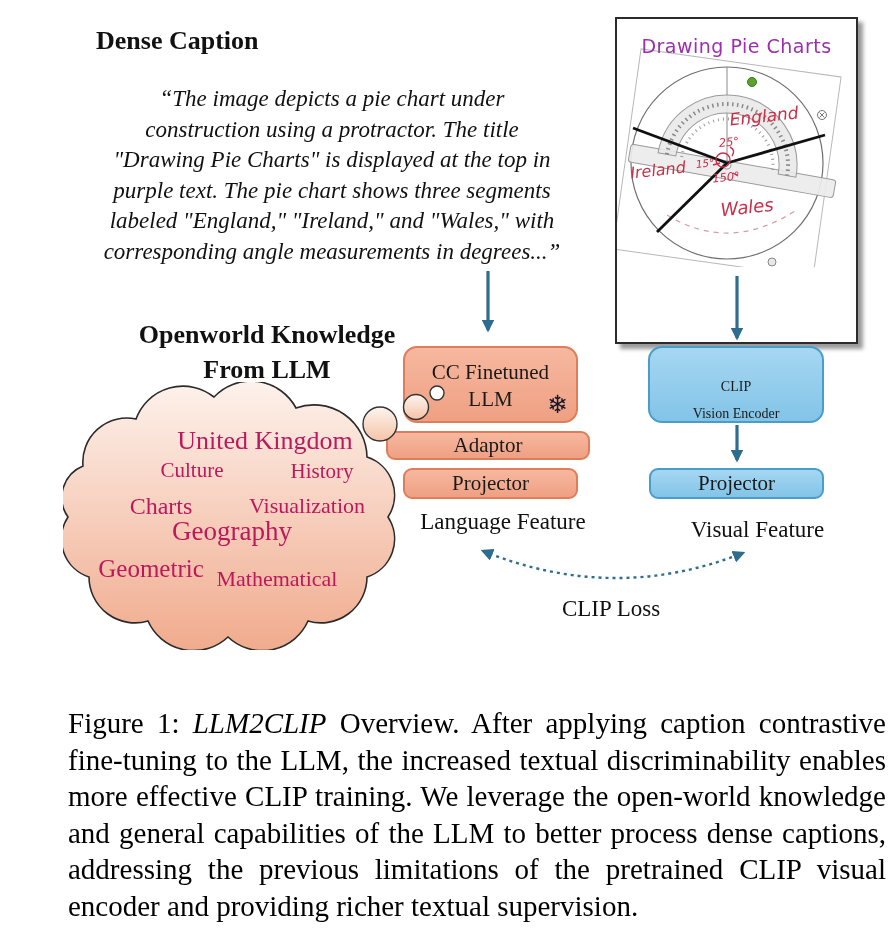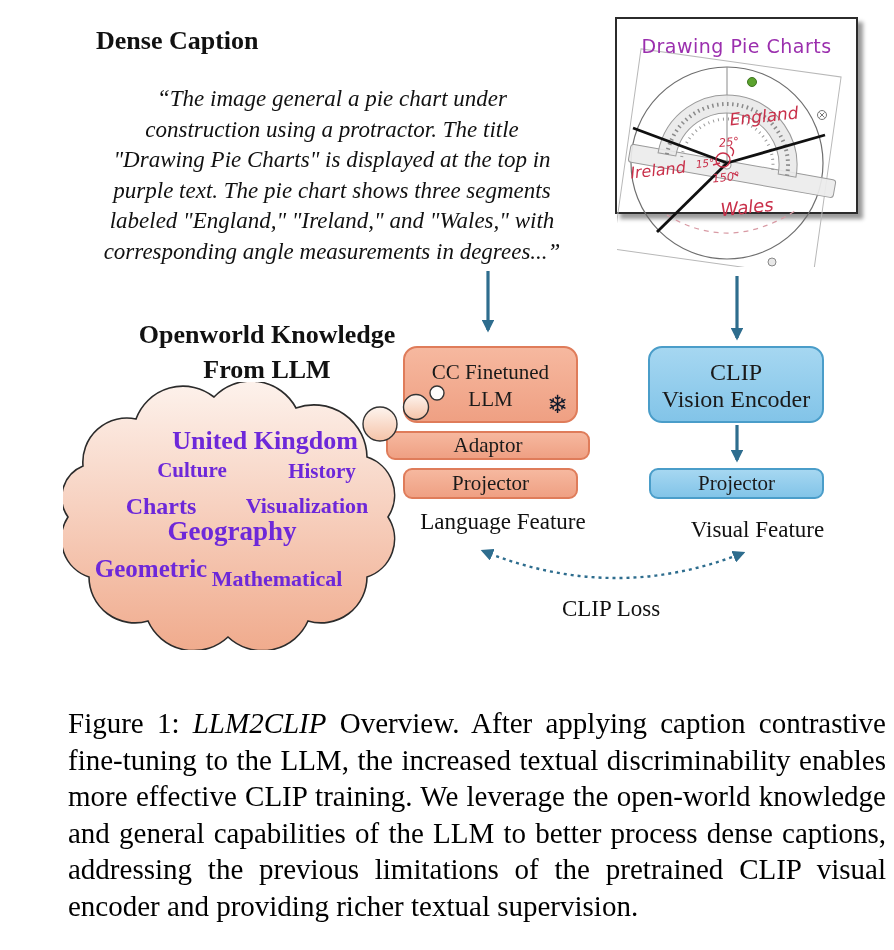--- a/index.html
+++ b/index.html
@@ -7,51 +7,51 @@
         font-family:"Liberation Serif", serif;color:#111;margin-left:30px;}
   .abs{position:absolute;}
 
   
   .dc-heading{left:66px;top:26px;font-size:26px;font-weight:bold;white-space:nowrap;}
   .dc-quote{left:28px;top:84px;width:548px;text-align:center;font-style:italic;
             font-size:23px;line-height:30.5px;}
   .dc-quote div{white-space:nowrap;}
 
   
-  .pie-frame{left:585px;top:17px;width:243px;height:197px;background:#fff;
+  .pie-frame{left:585px;top:17px;width:243px;height:327px;background:#fff;
              border:2.5px solid #2b2b2b;box-sizing:border-box;
              box-shadow:5px 5px 4px #9a9a9a;}
   .pie-title{position:absolute;left:0;right:0;top:16px;text-align:center;
              color:#9b2fae;font-size:19px;font-family:"DejaVu Sans",sans-serif;
              letter-spacing:.5px;}
   .pie-svg{position:absolute;left:0;top:0;}
   .hand{position:absolute;color:#c9304a;font-family:"DejaVu Sans",sans-serif;
         font-style:italic;transform:translate(-50%,-50%) rotate(-6deg);white-space:nowrap;}
 
   
   .ow-heading{left:57px;top:317px;width:360px;text-align:center;font-weight:bold;
               font-size:26px;line-height:35px;}
 
   
   .cloud-wrap{left:33px;top:382px;width:335px;height:268px;}
-  .cloud-word{position:absolute;transform:translate(-50%,-50%);white-space:nowrap;color:#6d28d9;font-weight:bold;}
+  .cloud-word{position:absolute;transform:translate(-50%,-50%);white-space:nowrap;color:#be185d;}
 
   
   .obox{border:2.5px solid #df7c5a;background:linear-gradient(#f6b89f,#efa083);
         box-sizing:border-box;text-align:center;color:#1a1a1a;}
   .bbox{border:2.5px solid #4a9dc9;background:linear-gradient(#a6d7f1,#82c4e8);
         box-sizing:border-box;text-align:center;color:#1a1a1a;}
   .llm-box{left:373px;top:346px;width:175px;height:77px;border-radius:14px;
            font-size:21px;line-height:27px;padding-top:11px;}
   .adaptor-box{left:356px;top:431px;width:204px;height:29px;border-radius:9px;
            font-size:21px;line-height:25px;}
   .proj-box-l{left:373px;top:468px;width:175px;height:31px;border-radius:9px;
            font-size:21px;line-height:27px;}
   .enc-box{left:618px;top:346px;width:176px;height:77px;border-radius:14px;
-           font-size:24px;line-height:27px;padding-top:11px;font-family:Liberation Serif, serif;}
+           font-size:14px;line-height:27px;padding-top:25px;font-family:Liberation Serif, serif;}
   .proj-box-v{left:619px;top:468px;width:175px;height:31px;border-radius:9px;
            font-size:21px;line-height:27px;}
   .snowflake{position:absolute;right:8px;bottom:4px;font-size:25px;line-height:25px;
              color:#10192b;font-family:"DejaVu Sans",sans-serif;font-style:normal;}
 
   .feat-label{font-size:23px;text-align:center;white-space:nowrap;}
   .lang-feat{left:372px;top:509px;width:202px;}
   .vis-feat{left:635px;top:517px;width:185px;}
   .loss-label{left:501px;top:596px;width:160px;font-size:23px;text-align:center;white-space:nowrap;}
 
@@ -62,21 +62,21 @@
 
   .overlay{left:0;top:0;pointer-events:none;}
 </style>
 </head>
 <body>
 
 <div class="page">
 
   <div class="abs dc-heading">Dense Caption</div>
   <div class="abs dc-quote">
-    <div>“The image general a pie chart under</div>
+    <div>“The image depicts a pie chart under</div>
     <div>construction using a protractor. The title</div>
     <div>"Drawing Pie Charts" is displayed at the top in</div>
     <div>purple text. The pie chart shows three segments</div>
     <div>labeled "England," "Ireland," and "Wales," with</div>
     <div>corresponding angle measurements in degrees...”</div>
   </div>
 
   <div class="abs pie-frame">
     <svg class="pie-svg" width="238" height="248" viewBox="0 0 238 248">
 

